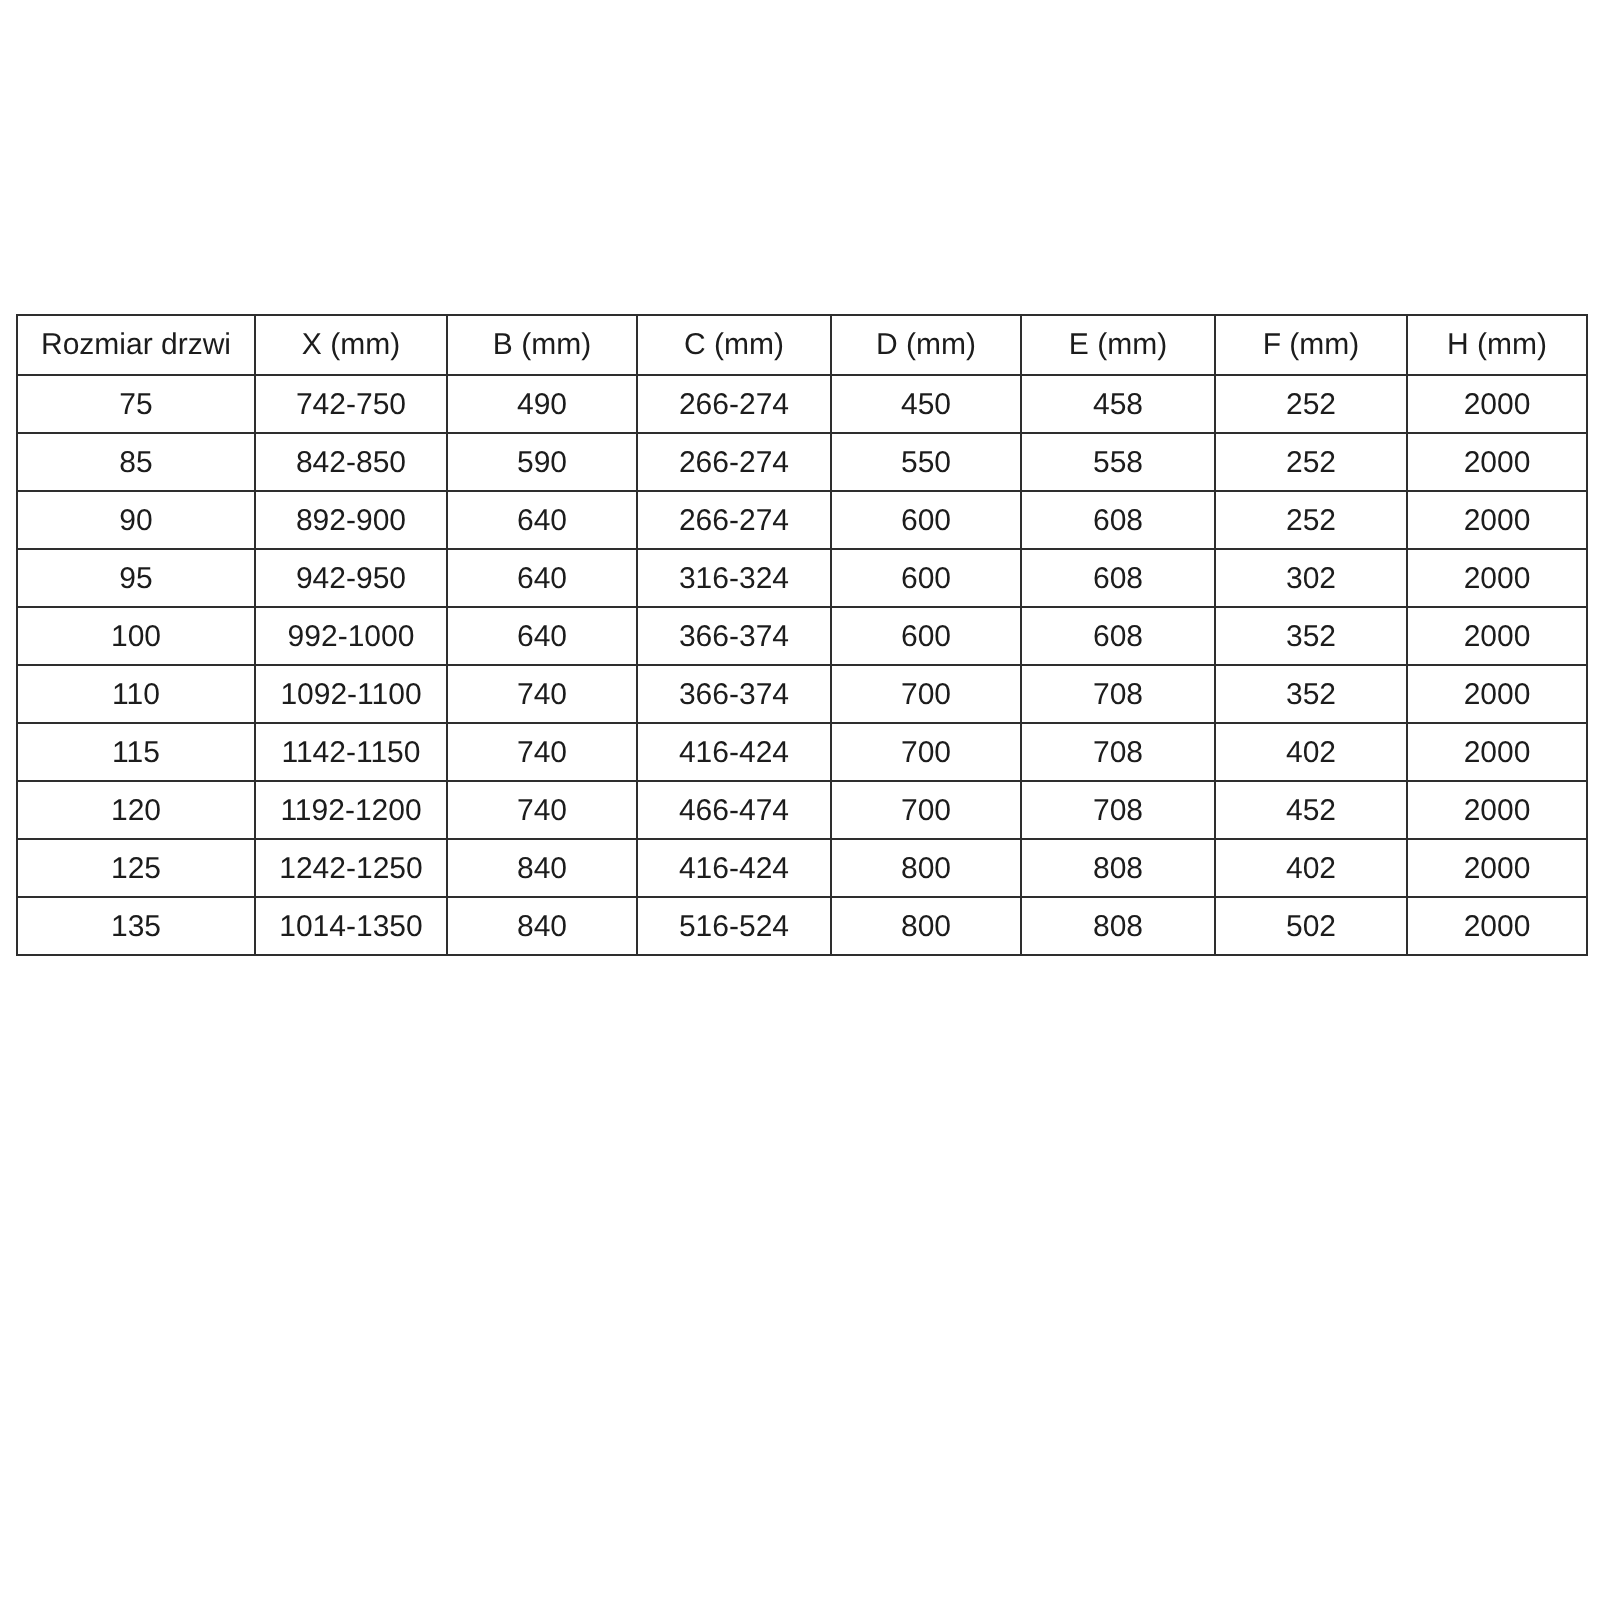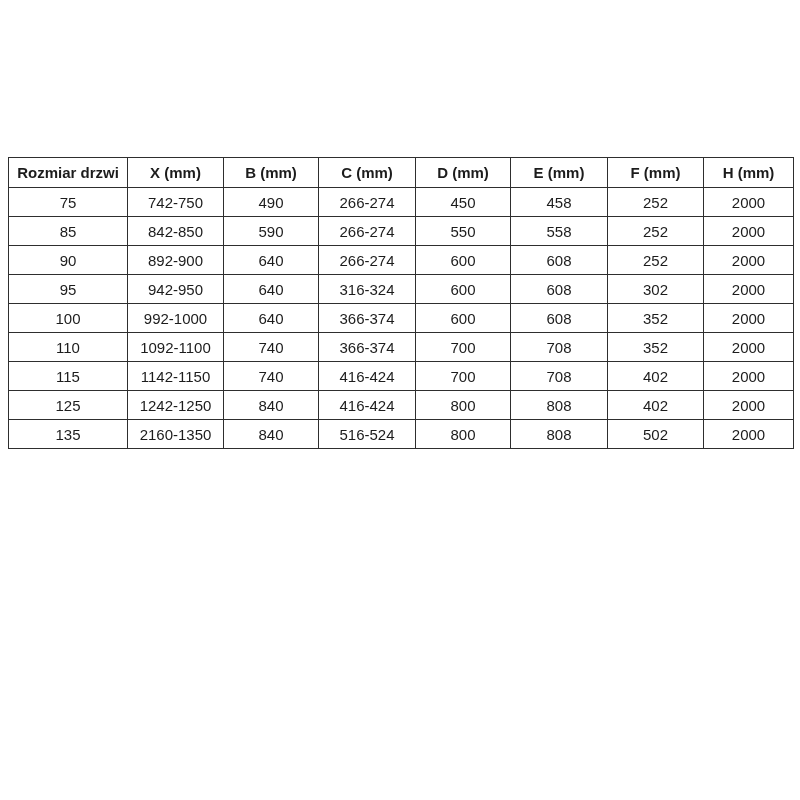--- a/index.html
+++ b/index.html
@@ -30,21 +30,21 @@
     text-align: center;
     vertical-align: middle;
     height: 29px;
     font-size: 15px;
     padding: 0;
     background: #ffffff;
     white-space: nowrap;
     overflow: hidden;
   }
   table.size-table th {
-    font-weight: bold;
+    font-weight: normal;
     height: 30px;
     margin-top: 20px;
   }
   col.c1 { width: 119px; }
   col.c2 { width: 96px; }
   col.c3 { width: 95px; }
   col.c4 { width: 97px; }
   col.c5 { width: 95px; }
   col.c6 { width: 97px; }
   col.c7 { width: 96px; }
@@ -142,32 +142,42 @@
           <td>115</td>
           <td>1142-1150</td>
           <td>740</td>
           <td>416-424</td>
           <td>700</td>
           <td>708</td>
           <td>402</td>
           <td>2000</td>
         </tr>
         <tr>
+          <td>120</td>
+          <td>1192-1200</td>
+          <td>740</td>
+          <td>466-474</td>
+          <td>700</td>
+          <td>708</td>
+          <td>452</td>
+          <td>2000</td>
+        </tr>
+        <tr>
           <td>125</td>
           <td>1242-1250</td>
           <td>840</td>
           <td>416-424</td>
           <td>800</td>
           <td>808</td>
           <td>402</td>
           <td>2000</td>
         </tr>
         <tr>
           <td>135</td>
-          <td>2160-1350</td>
+          <td>1014-1350</td>
           <td>840</td>
           <td>516-524</td>
           <td>800</td>
           <td>808</td>
           <td>502</td>
           <td>2000</td>
         </tr>
       </tbody>
   </table>
 </div>

